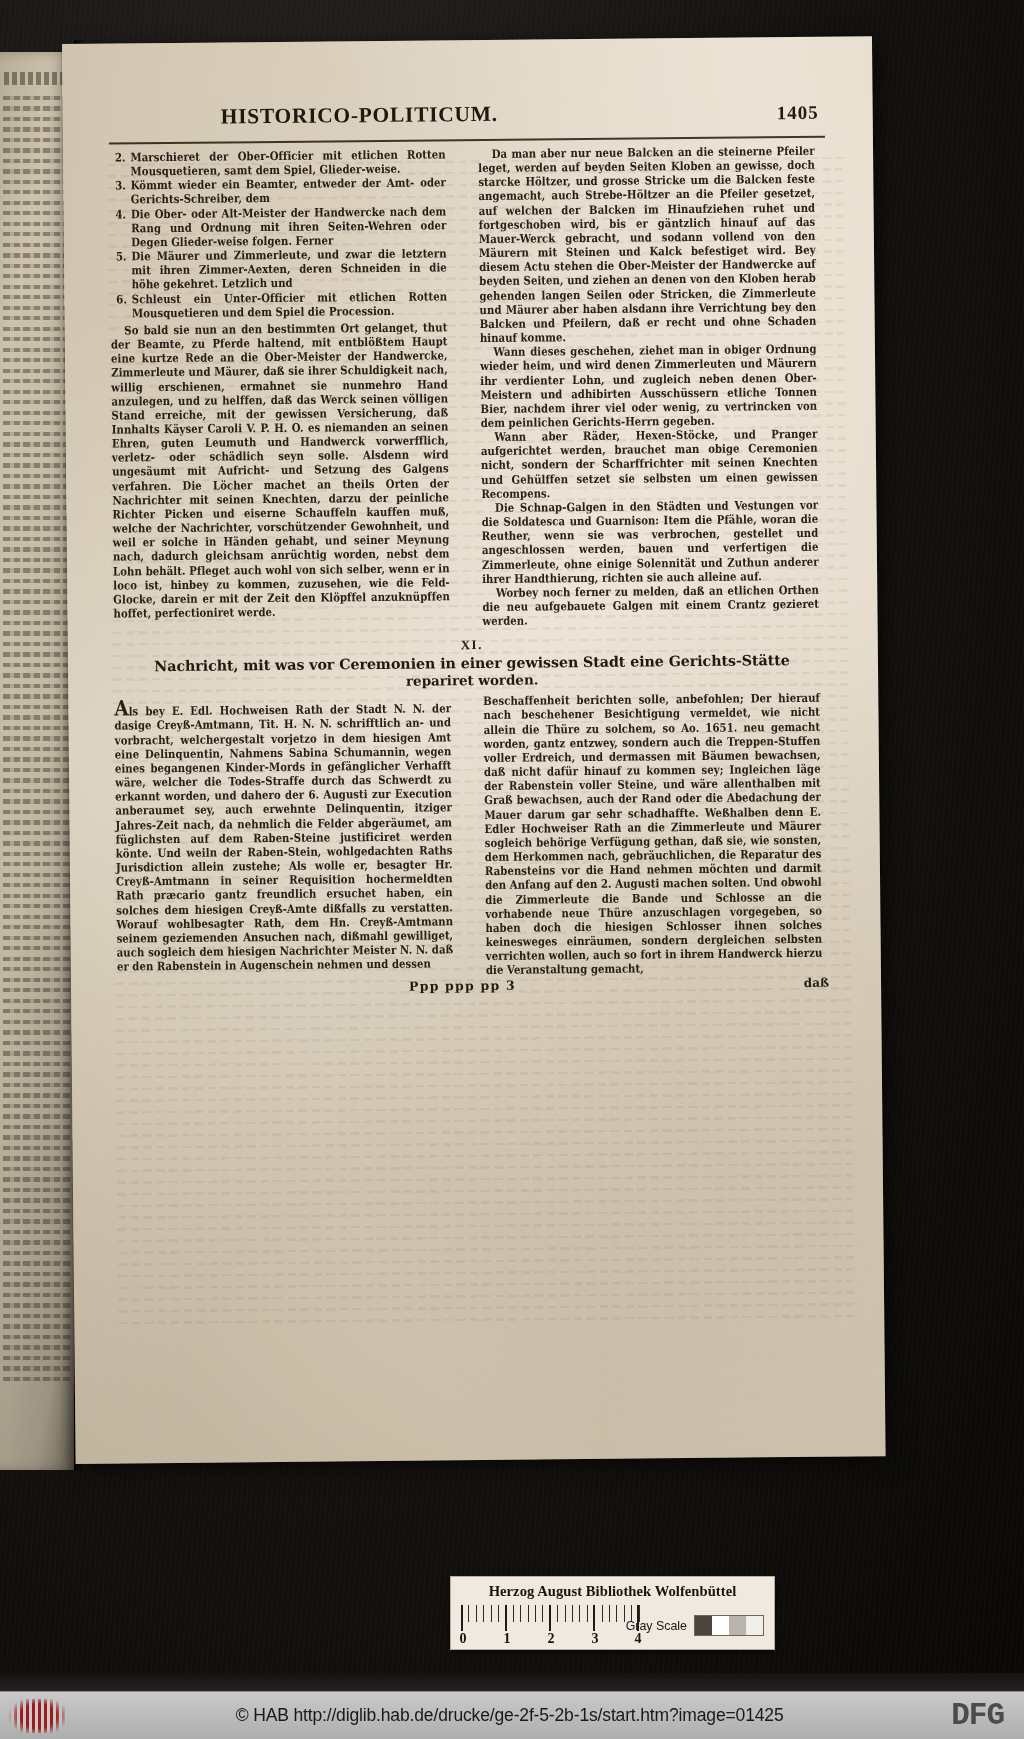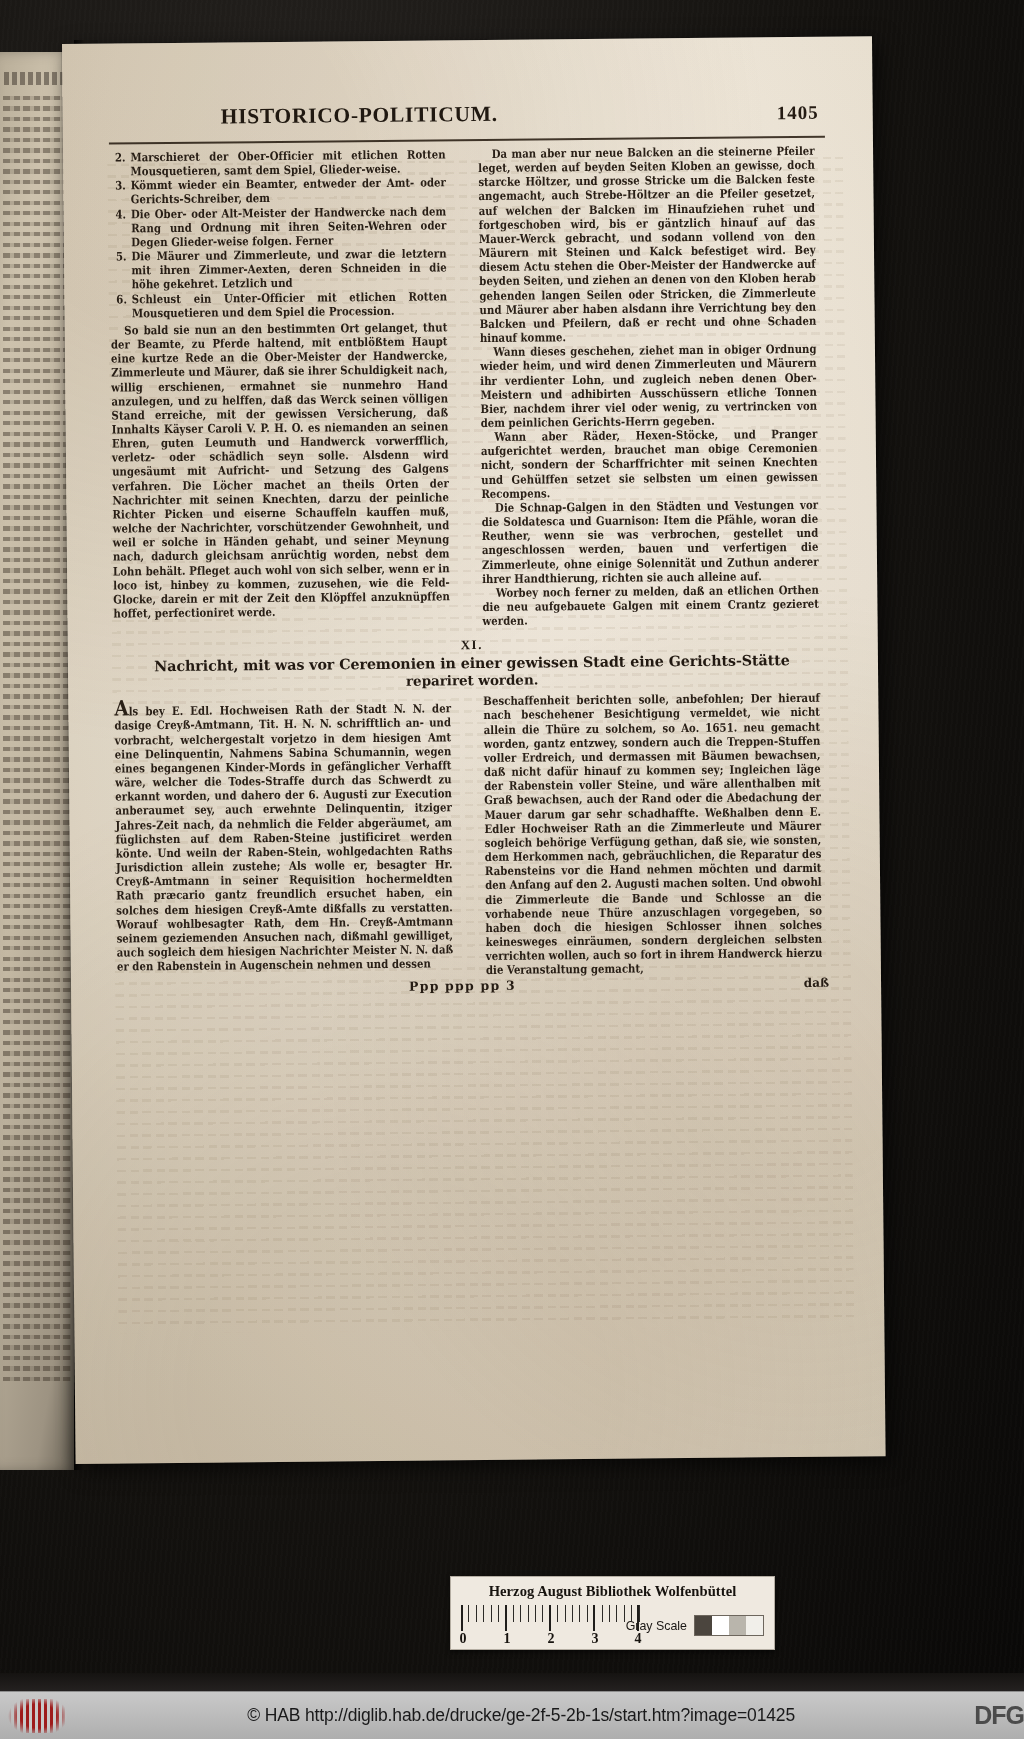--- a/index.html
+++ b/index.html
@@ -222,23 +222,23 @@
       #9e1b1b 0 3px, #c9c9c9 3px 6px);
     -webkit-mask-image: radial-gradient(ellipse 50% 60% at 50% 50%, #000 60%, transparent 100%);
             mask-image: radial-gradient(ellipse 50% 60% at 50% 50%, #000 60%, transparent 100%);
   }
   .urlbar .url{
     flex:1 1 auto; text-align:center;
     font-family:Liberation Sans, sans-serif;
     font-size:17.5px; color:#19191a; letter-spacing:-.15px;
   }
   .urlbar .dfg{
-    flex:0 0 auto; margin-right:0;
-    font-family:Liberation Sans, sans-serif;
-    font-weight:700; font-size:25px; color:#4b4b4b; letter-spacing:-1px;
+    flex:0 0 auto; margin-right:20px;
+    font-family:Liberation Mono, monospace;
+    font-weight:700; font-size:31px; color:#4b4b4b; letter-spacing:-1px;
   }
   .strip-dark{
     position:absolute; left:0; bottom:48px; width:1024px; height:18px;
     background:linear-gradient(180deg,#151311,#242120);
   }
 </style>
 </head>
 <body>
 
 <div id="viewport">

